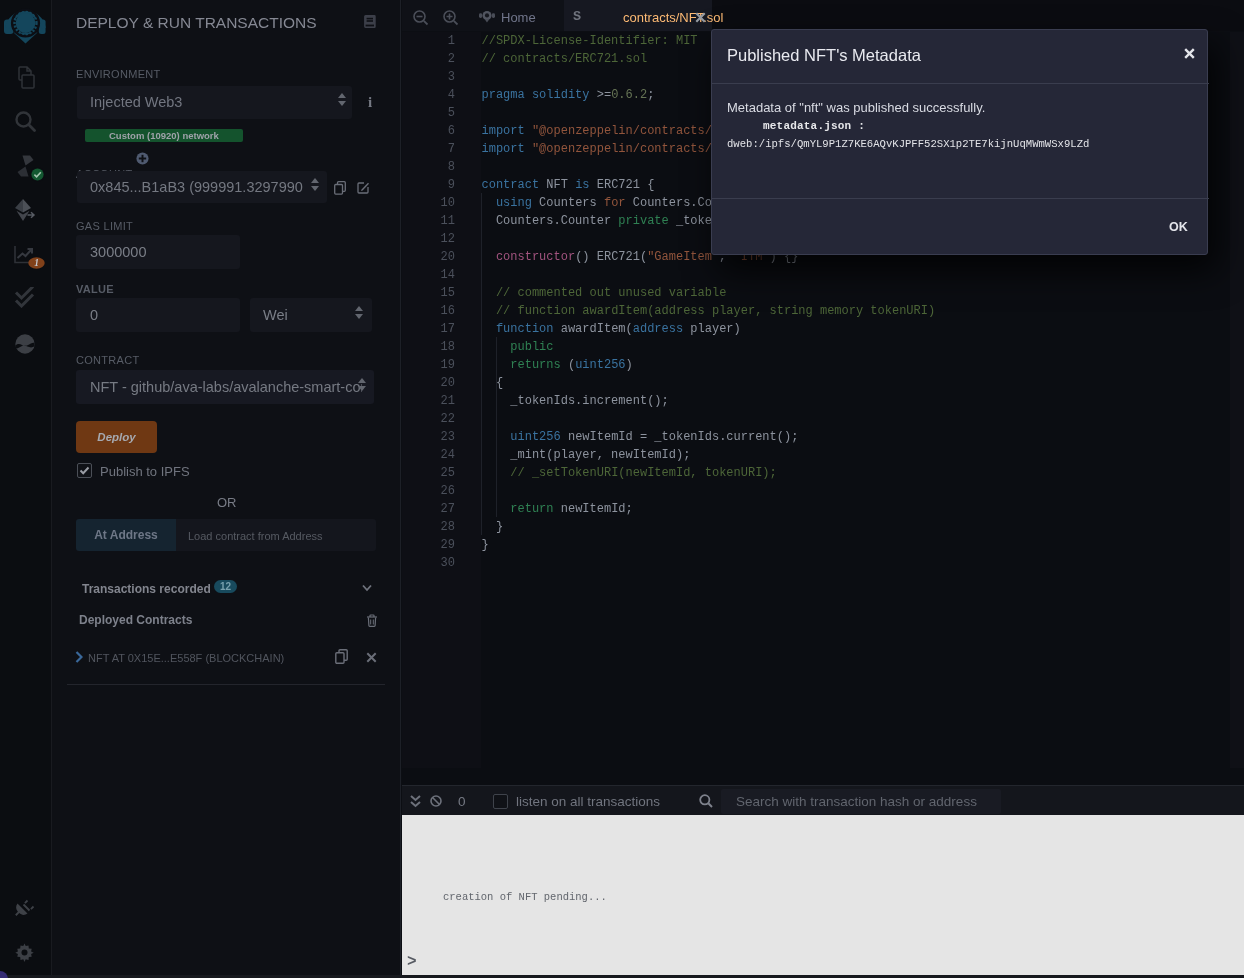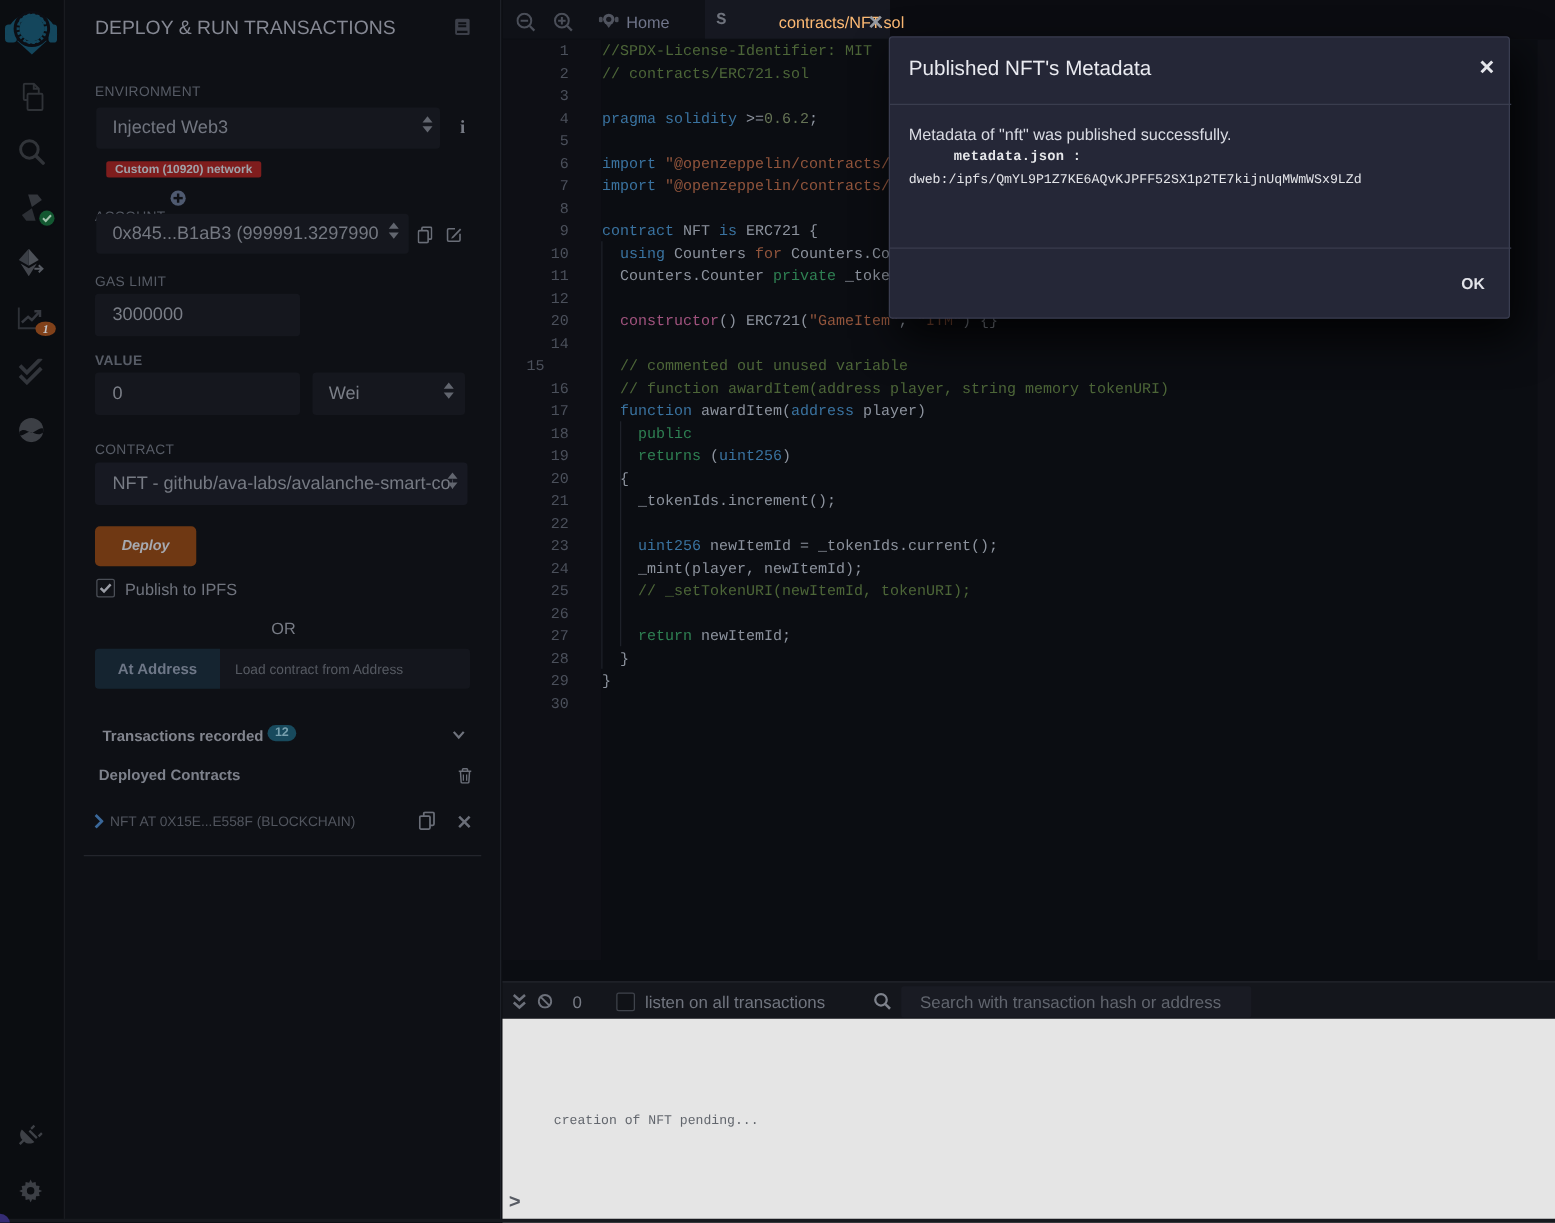--- a/index.html
+++ b/index.html
@@ -121,21 +121,21 @@
 
   <div class="abs lbl" style="left:24px; top:68px;">ENVIRONMENT</div>
   <div class="abs inp" style="left:25px; top:86px; width:275px; height:33px;"></div>
   <div class="abs" style="left:38px; top:94px; font-size:14.5px; color:#727680;">Injected Web3</div>
   <div class="sel-arr abs" style="left:286px; top:93px;">
       <div class="u"></div>
       <div class="d"></div>
     </div>
   <div class="abs" style="left:314px; top:94px; width:8px; text-align:center; font-family:'Liberation Serif',serif; font-weight:bold; font-size:15px; color:#757983;">i</div>
 
-  <div class="abs" style="left:33px; top:129px; height:13px; background:#7f1d1d; border-radius:2px; padding:0 7px; font-size:9.5px; font-weight:bold; color:#9fa2a9; line-height:13px;">Custom (10920) network</div>
+  <div class="abs" style="left:33px; top:129px; height:13px; background:#14532d; border-radius:2px; padding:0 24px; font-size:9.5px; font-weight:bold; color:#9fa2a9; line-height:13px;">Custom (10920) network</div>
 
   <div class="abs lbl" style="left:24px; top:168px;">ACCOUNT</div>
   <svg class="abs" style="left:84px; top:152px;" width="13" height="13" viewBox="0 0 12 12">
       <circle cx="6" cy="6" r="5.6" fill="#4f5a70"></circle>
       <rect x="5.1" y="2.6" width="1.8" height="6.8" fill="#0e1015"></rect>
       <rect x="2.6" y="5.1" width="6.8" height="1.8" fill="#0e1015"></rect>
     </svg>
   <div class="abs inp" style="left:25px; top:171px; width:250px; height:32px;"></div>
   <div class="abs" style="left:38px; top:179px; font-size:14.5px; color:#747881;">0x845...B1aB3 (999991.3297990</div>
   <div class="sel-arr abs" style="left:259px; top:178px;">
@@ -259,21 +259,21 @@
       <div class="ln" style="top:72px;">5</div>
       <div class="ln" style="top:90px;">6</div>
       <div class="ln" style="top:108px;">7</div>
       <div class="ln" style="top:126px;">8</div>
       <div class="ln" style="top:144px;">9</div>
       <div class="ln" style="top:162px;">10</div>
       <div class="ln" style="top:180px;">11</div>
       <div class="ln" style="top:198px;">12</div>
       <div class="ln" style="top:216px;">20</div>
       <div class="ln" style="top:234px;">14</div>
-      <div class="ln" style="top:252px;text-align:center;">15</div>
+      <div class="ln" style="top:252px;">15</div>
       <div class="ln" style="top:270px;">16</div>
       <div class="ln" style="top:288px;">17</div>
       <div class="ln" style="top:306px;">18</div>
       <div class="ln" style="top:324px;">19</div>
       <div class="ln" style="top:342px;">20</div>
       <div class="ln" style="top:360px;">21</div>
       <div class="ln" style="top:378px;">22</div>
       <div class="ln" style="top:396px;">23</div>
       <div class="ln" style="top:414px;">24</div>
       <div class="ln" style="top:432px;">25</div>

